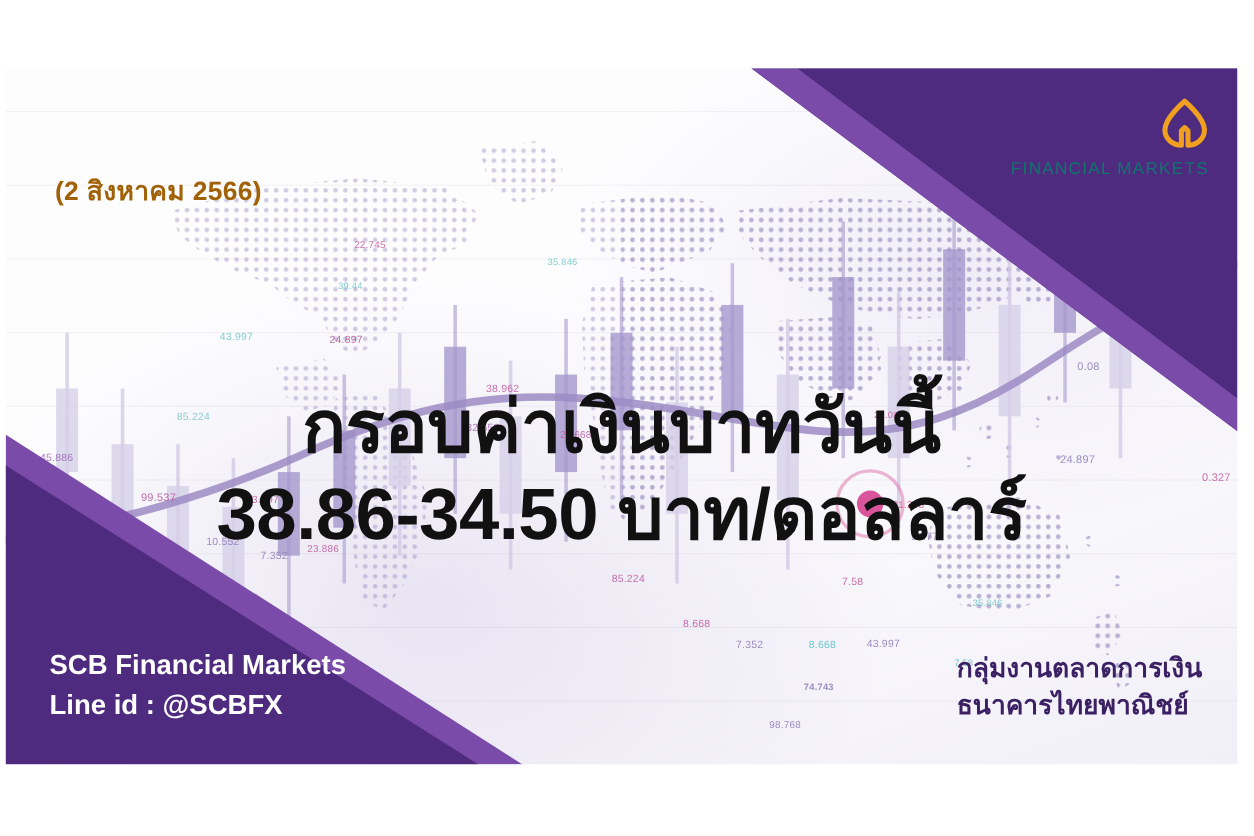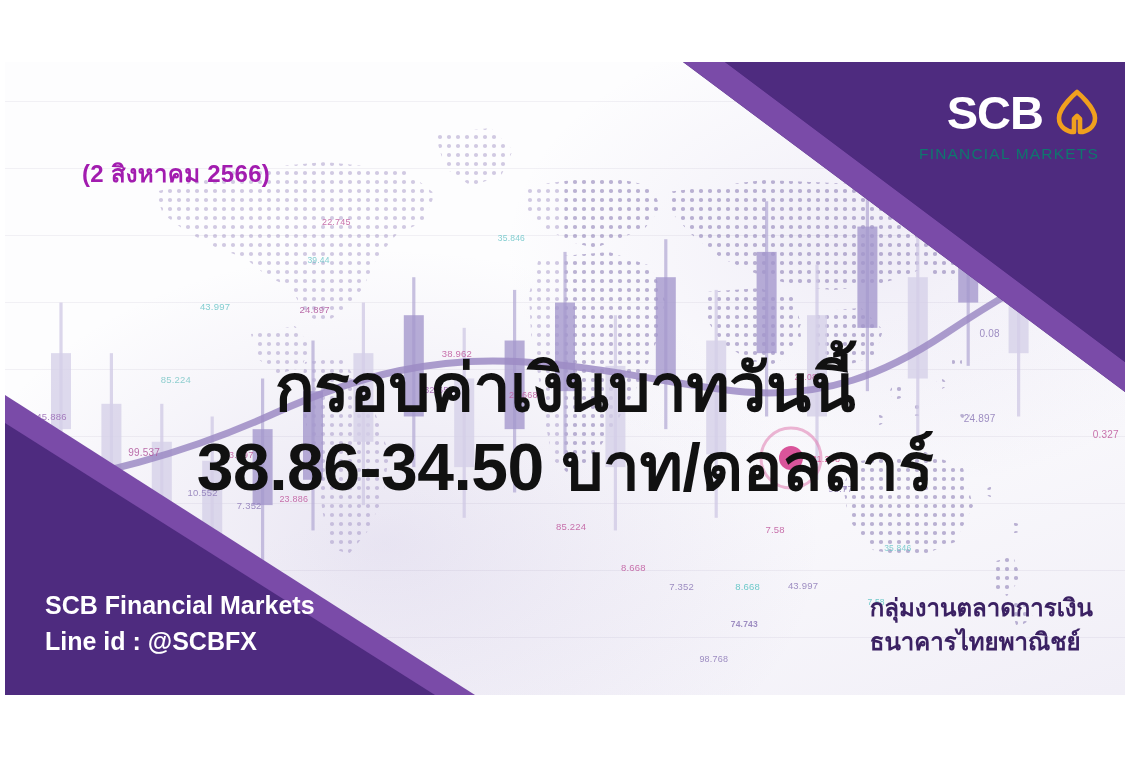--- a/index.html
+++ b/index.html
@@ -70,24 +70,23 @@
   }
   .logo-mark{display:block;}
   .logo-sub{
     margin-top:9px;color:#0f766e;font-size:15.5px;font-weight:400;
     letter-spacing:1.2px;text-align:right;padding-right:2px;
   }
 
   
   .date{
     position:absolute;left:45px;top:92px;z-index:9;
-    font-size:24px;color:#a21caf;font-weight:600;
+    font-size:24px;color:#a16207;font-weight:600;
     font-family:"Liberation Sans","DejaVu Sans",sans-serif;
     letter-spacing:.3px;
-    margin-left:32px;
   }
 
   
   .headline{
     position:absolute;left:0;right:0;top:292px;z-index:8;
     text-align:center;color:#111111;
     font-family:"Liberation Sans","DejaVu Sans",sans-serif;
   }
   .headline .l1{
     display:block;font-size:66px;font-weight:700;line-height:1.04;
@@ -273,21 +272,20 @@
       <polygon points="160,0 560,0 560,300" fill="#4E2B7F"></polygon>
     </svg>
 
     <svg class="wedge wedge-bl" viewBox="0 0 520 300" preserveAspectRatio="none">
       <polygon points="0,0 470,300 0,300" fill="#7A4BA8"></polygon>
       <polygon points="0,28 430,300 0,300" fill="#4E2B7F"></polygon>
     </svg>
 
     <div class="logo">
       <div class="logo-row">
-        <span class="logo-word">SCB</span>
         <svg class="logo-mark" width="48" height="48" viewBox="0 0 48 48">
           <path d="M24 4 C 24 4, 42 19, 42 30 C 42 39, 34 44, 27 44 L27 31 L24 28 L21 31 L21 44
                    C 14 44, 6 39, 6 30 C 6 19, 24 4, 24 4 Z" fill="none" stroke="#F0A01E" stroke-width="4.6" stroke-linejoin="round"></path>
         </svg>
       </div>
       <div class="logo-sub">FINANCIAL MARKETS</div>
     </div>
 
     <div class="date">(2 สิงหาคม 2566)</div>
 

